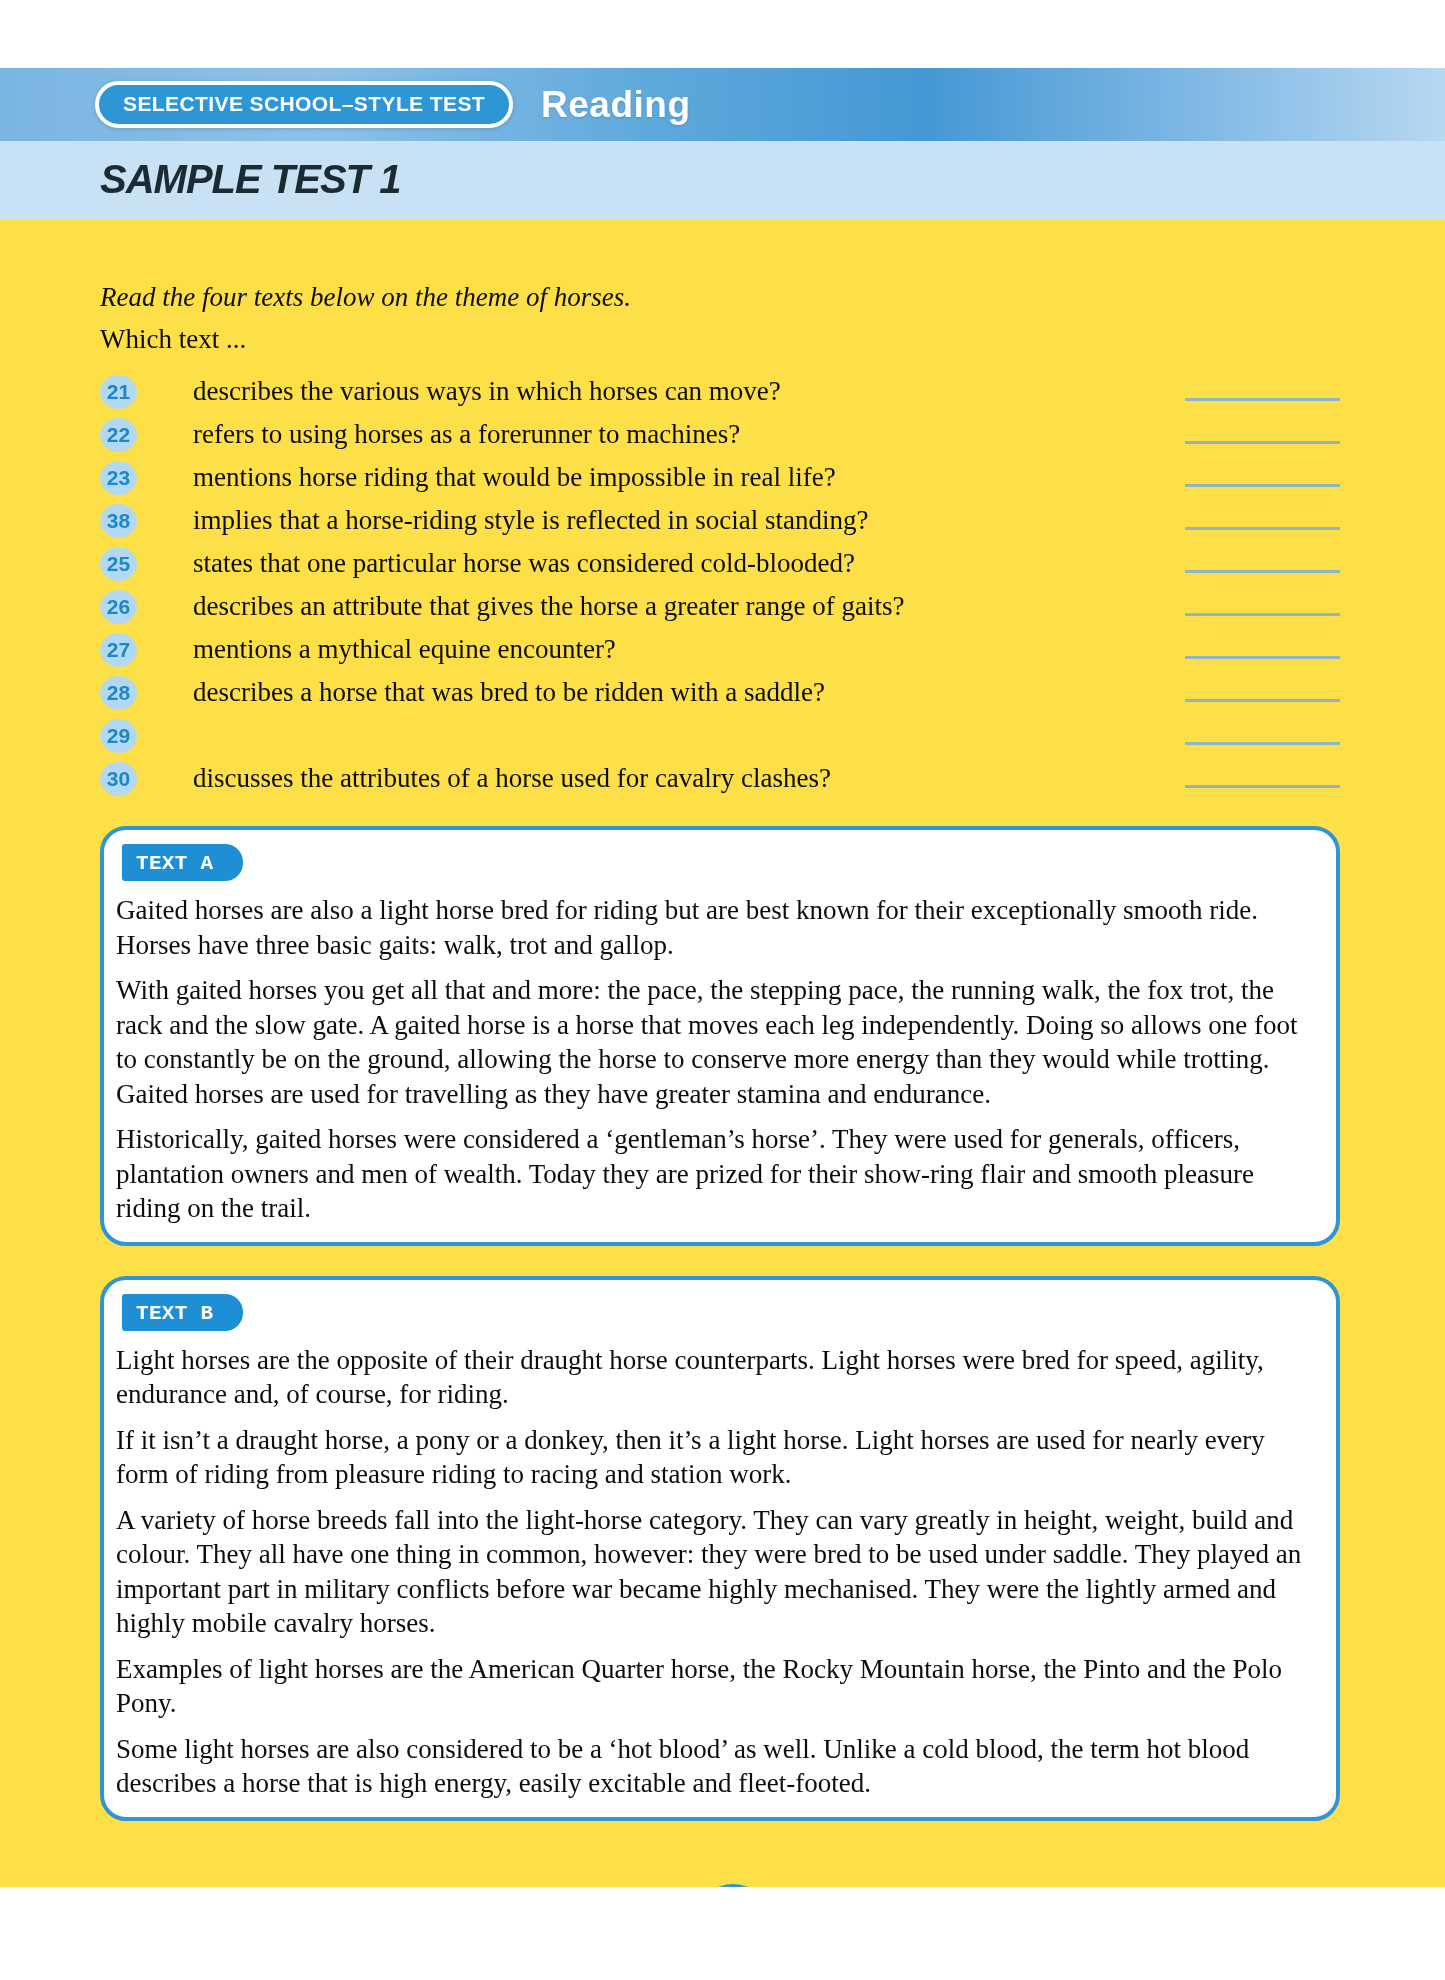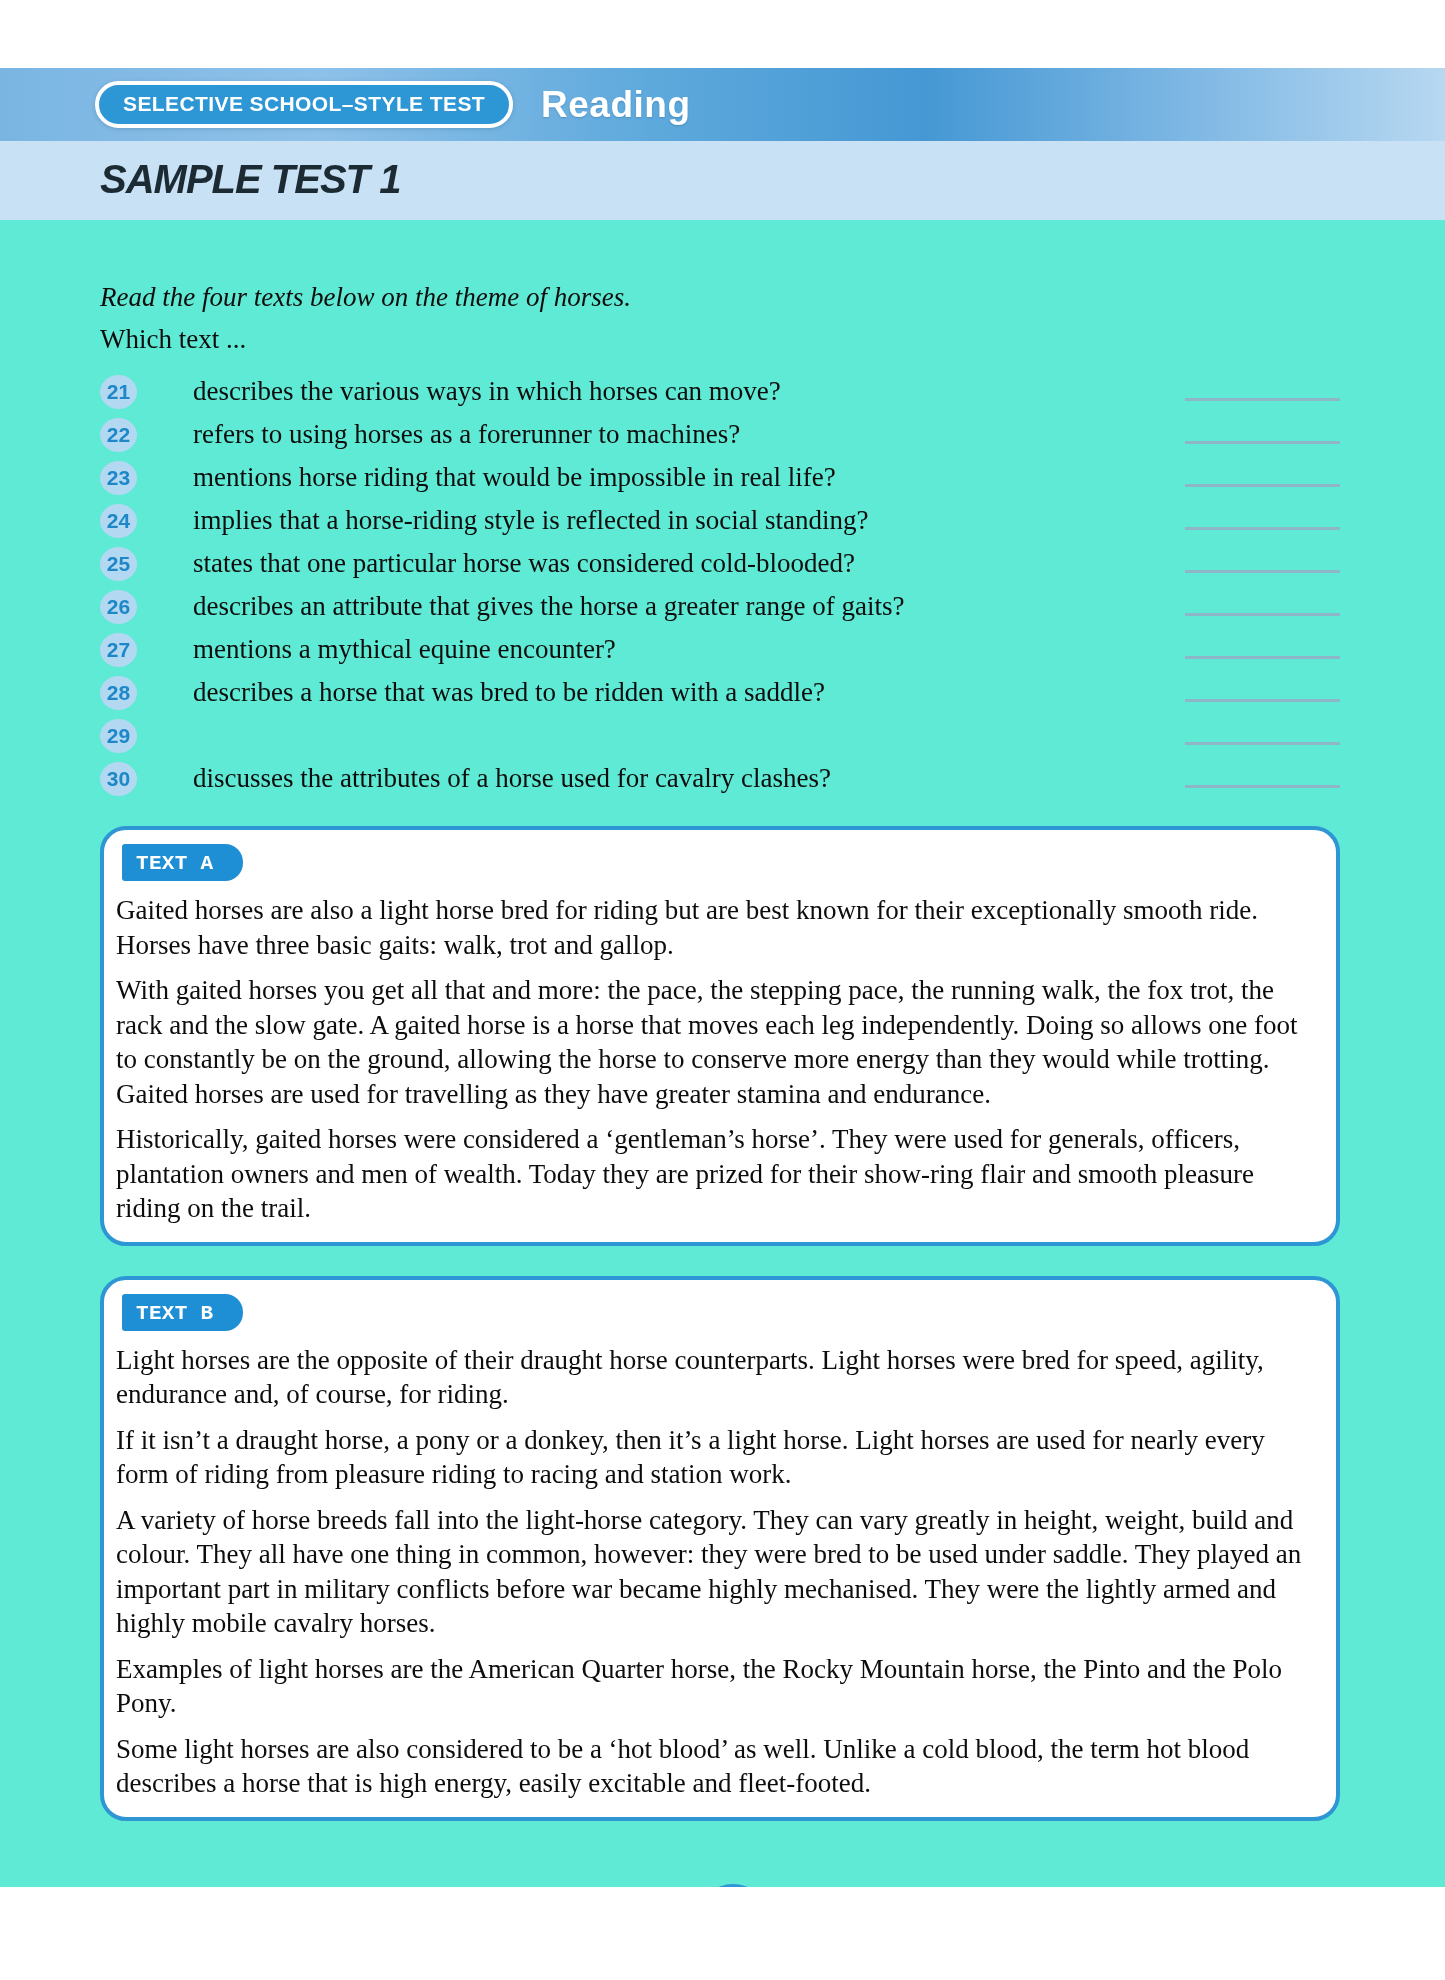--- a/index.html
+++ b/index.html
@@ -1,21 +1,21 @@
 <!DOCTYPE html>
 <html><head>
 <meta charset="utf-8">
 <style>
   * { margin: 0; padding: 0; box-sizing: border-box; }
   html, body { background: #ffffff; }
   .page {
     position: relative;
     width: 1445px;
     height: 1887px;
-    background: #5eead4;
+    background: #fde047;
     font-family: "Liberation Serif", serif;
     color: #111111;
     overflow: hidden;
   }
   
   .top-white { height: 68px; background: #ffffff; }
   .band { background: #c8e1f4; padding-bottom: 2px; }
   .band-bar {
     height: 73px;
     background: linear-gradient(90deg, #7ab5e2 0%, #8ec1e9 22%, #5ea9dc 45%, #4598d4 64%, #7db7e4 82%, #b7d8f1 100%);
@@ -217,21 +217,21 @@
         <span class="q-num">22</span>
         <span class="q-text">refers to using horses as a forerunner to machines?</span>
         <span class="q-blank"></span>
       </div>
       <div class="q-row">
         <span class="q-num">23</span>
         <span class="q-text">mentions horse riding that would be impossible in real life?</span>
         <span class="q-blank"></span>
       </div>
       <div class="q-row">
-        <span class="q-num">24</span>
+        <span class="q-num">38</span>
         <span class="q-text">implies that a horse-riding style is reflected in social standing?</span>
         <span class="q-blank"></span>
       </div>
       <div class="q-row">
         <span class="q-num">25</span>
         <span class="q-text">states that one particular horse was considered cold-blooded?</span>
         <span class="q-blank"></span>
       </div>
       <div class="q-row">
         <span class="q-num">26</span>

